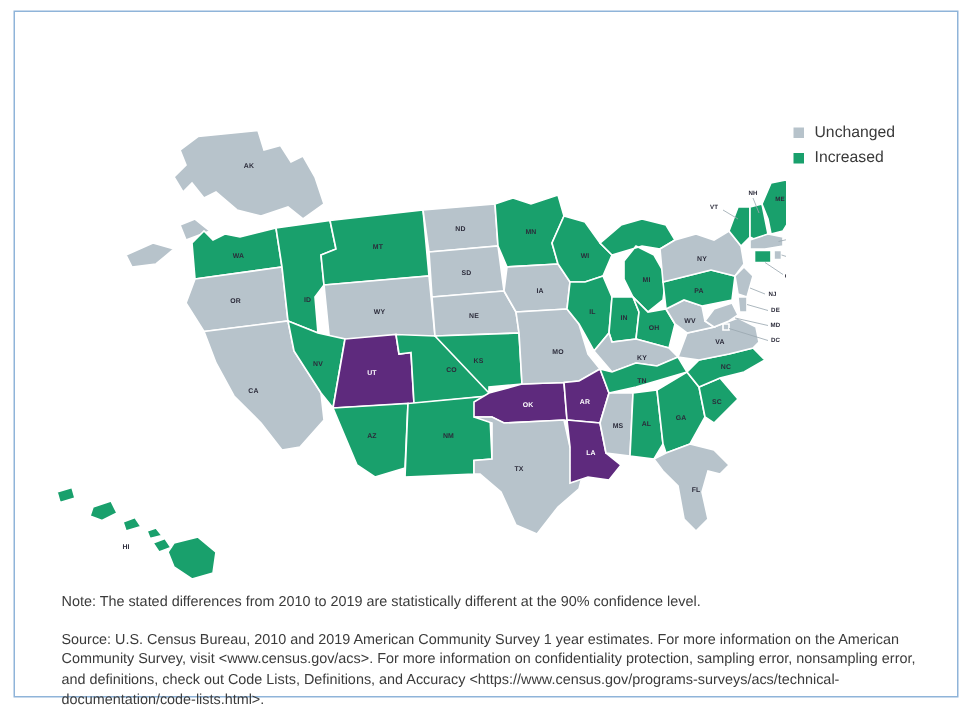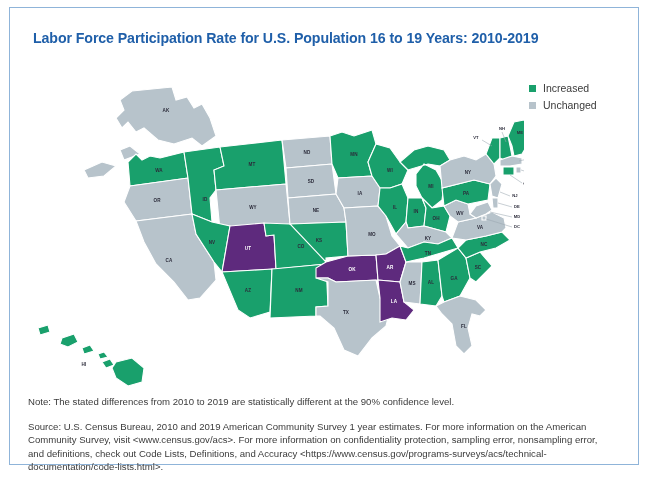--- a/index.html
+++ b/index.html
@@ -25,39 +25,38 @@
   
   #map{position:absolute; left:14px; top:58px; width:500px; height:320px;}
   #map svg{display:block;}
   .st{stroke:#ffffff; stroke-width:1.1; }
   .slbl{font-family:"Liberation Sans",sans-serif; font-size:4.6px; fill:#2b2b3a;
         text-anchor:middle; font-weight:bold; letter-spacing:0.1px;}
   .slbl.tiny{font-size:4.1px;}
   .lead{stroke:#9aa7b0; stroke-width:0.55; fill:none;}
 
   
-  #notes{position:absolute; left:18px; top:387px; width:578px;}
+  #notes{position:absolute; left:31px; top:387px; width:578px;}
   #notes p{margin:0 0 3px 0; font-size:9.6px; color:#3b3b3b; line-height:13.6px;}
   #notes p.src{margin-top:11px;}
 </style>
 </head>
 <body>
 
 <div id="frame" style="border-color: rgb(143, 180, 217);">
 
-  <div id="title" style="color: rgb(31, 95, 169);">Labor Force Participation Rate for U.S. Population 16 to 19 Years: 2010-2019</div>
 
   <div id="legend">
+    <div class="lg-row">
+      <span class="lg-sw" style="background:#b7c3cb"></span>
+      <span class="lg-lb">Unchanged</span>
+    </div>
     <div class="lg-row">
       <span class="lg-sw" style="background:#19a06c"></span>
       <span class="lg-lb">Increased</span>
-    </div>
-    <div class="lg-row">
-      <span class="lg-sw" style="background:#b7c3cb"></span>
-      <span class="lg-lb">Unchanged</span>
     </div>
   </div>
 
   <div id="map">
   <svg width="500" height="320" viewBox="0 0 500 320" xmlns="http://www.w3.org/2000/svg">
 
     <path class="st" d="M108 25 L148 21 L152 34 L163 31 L170 42 L178 38 L186 52 L192 70 L178 80 L168 72 L150 78 L134 74 L120 62 L112 66 L104 56 L98 62 L92 52 L100 44 L96 34 Z
          M96 84 L106 80 L116 88 L100 94 Z
          M60 104 L78 96 L92 100 L80 110 L64 112 Z" fill="#b7c3cb"></path>
     <text class="slbl" x="142" y="46">AK</text>

